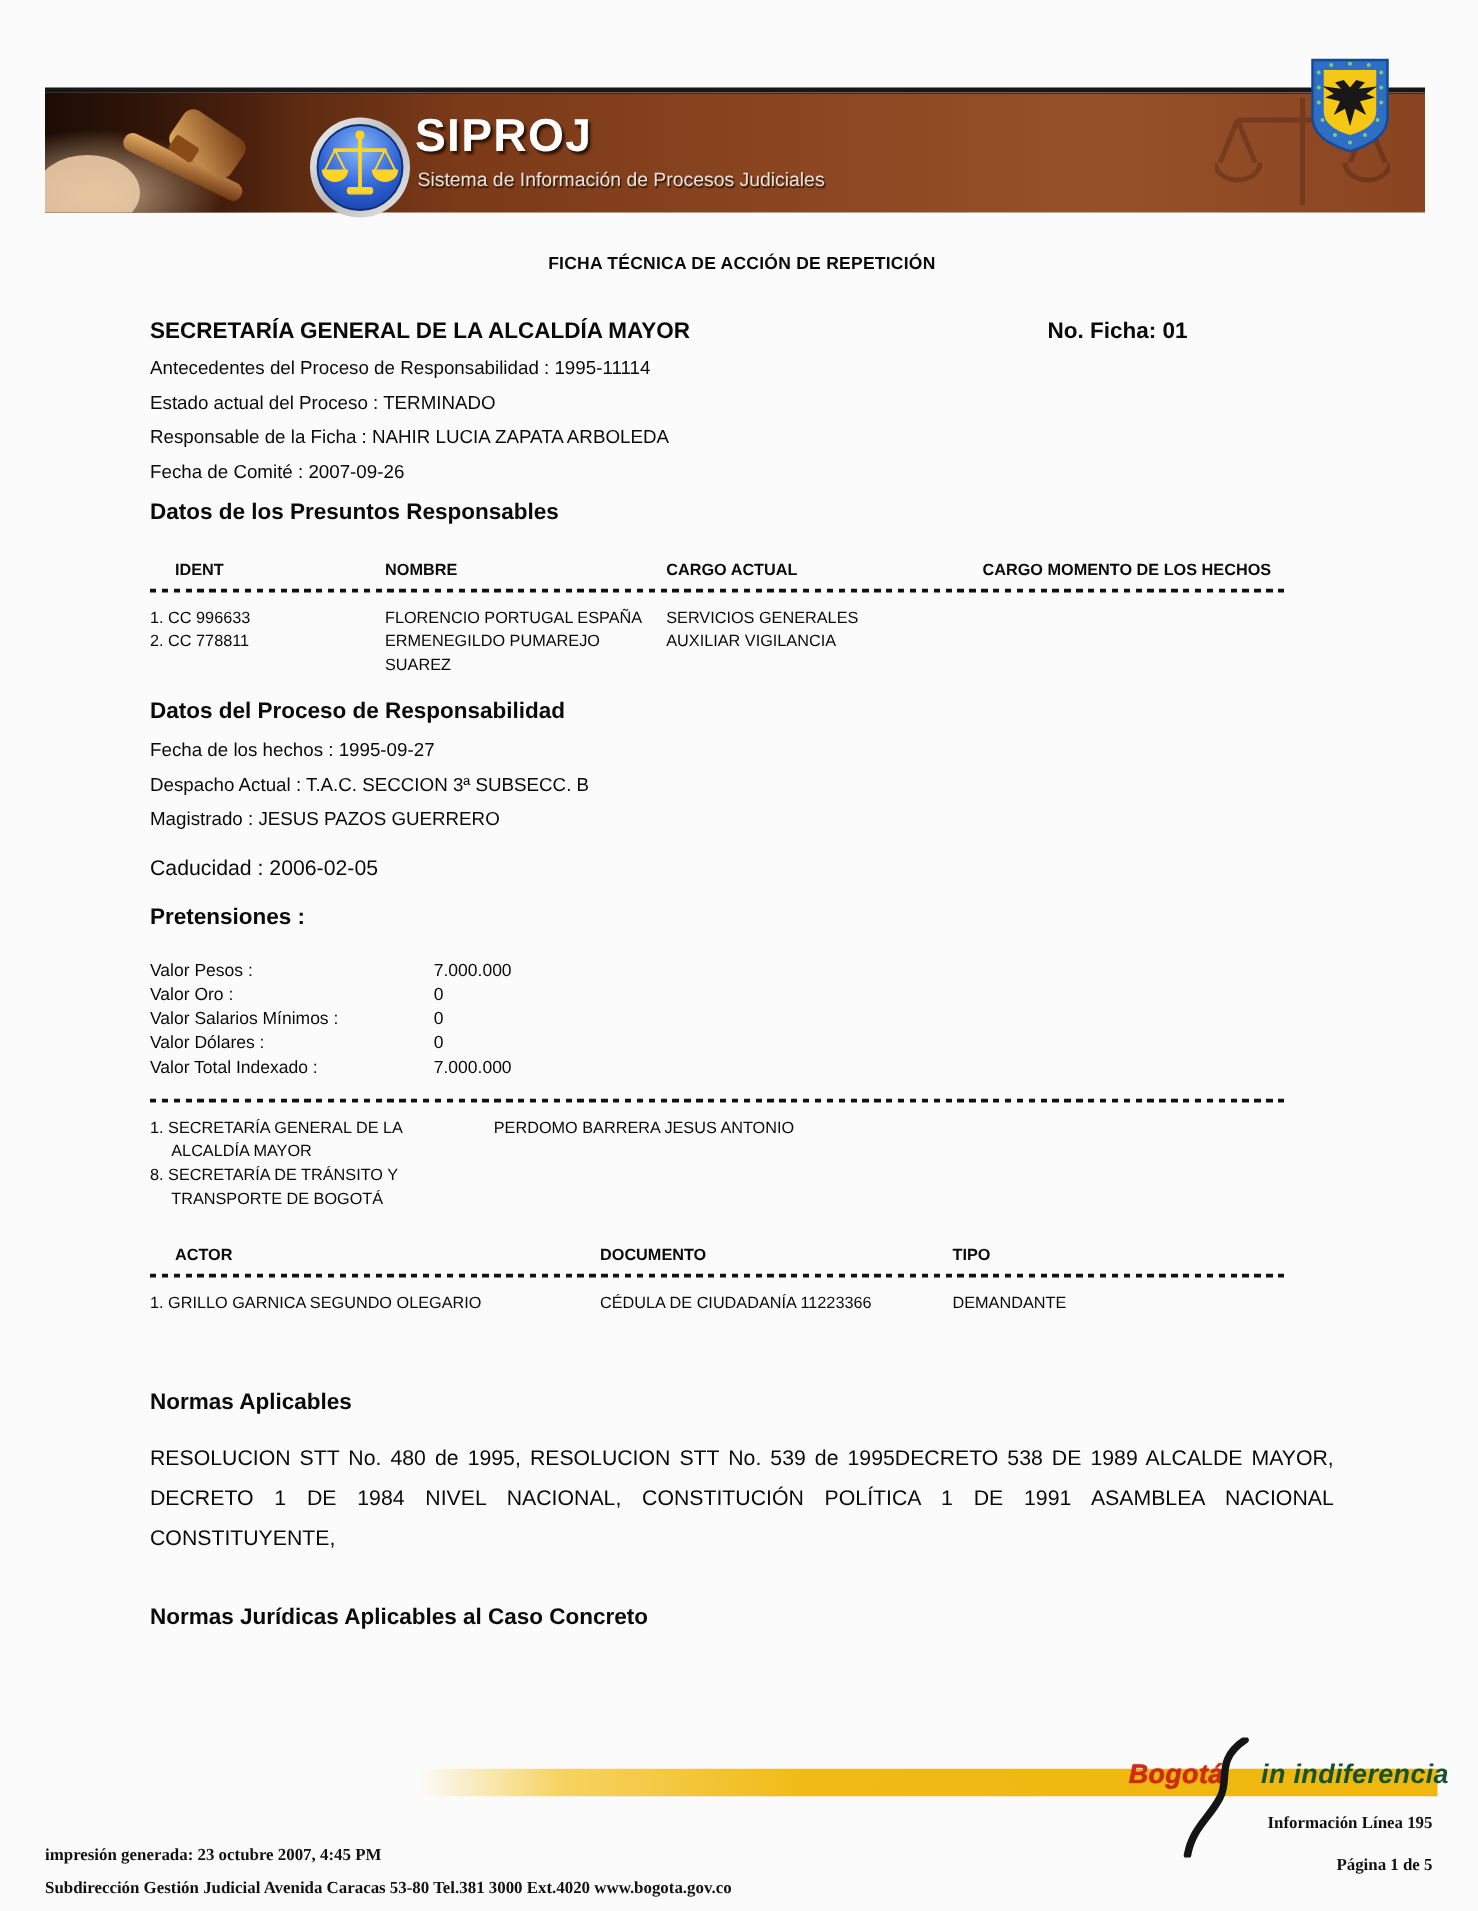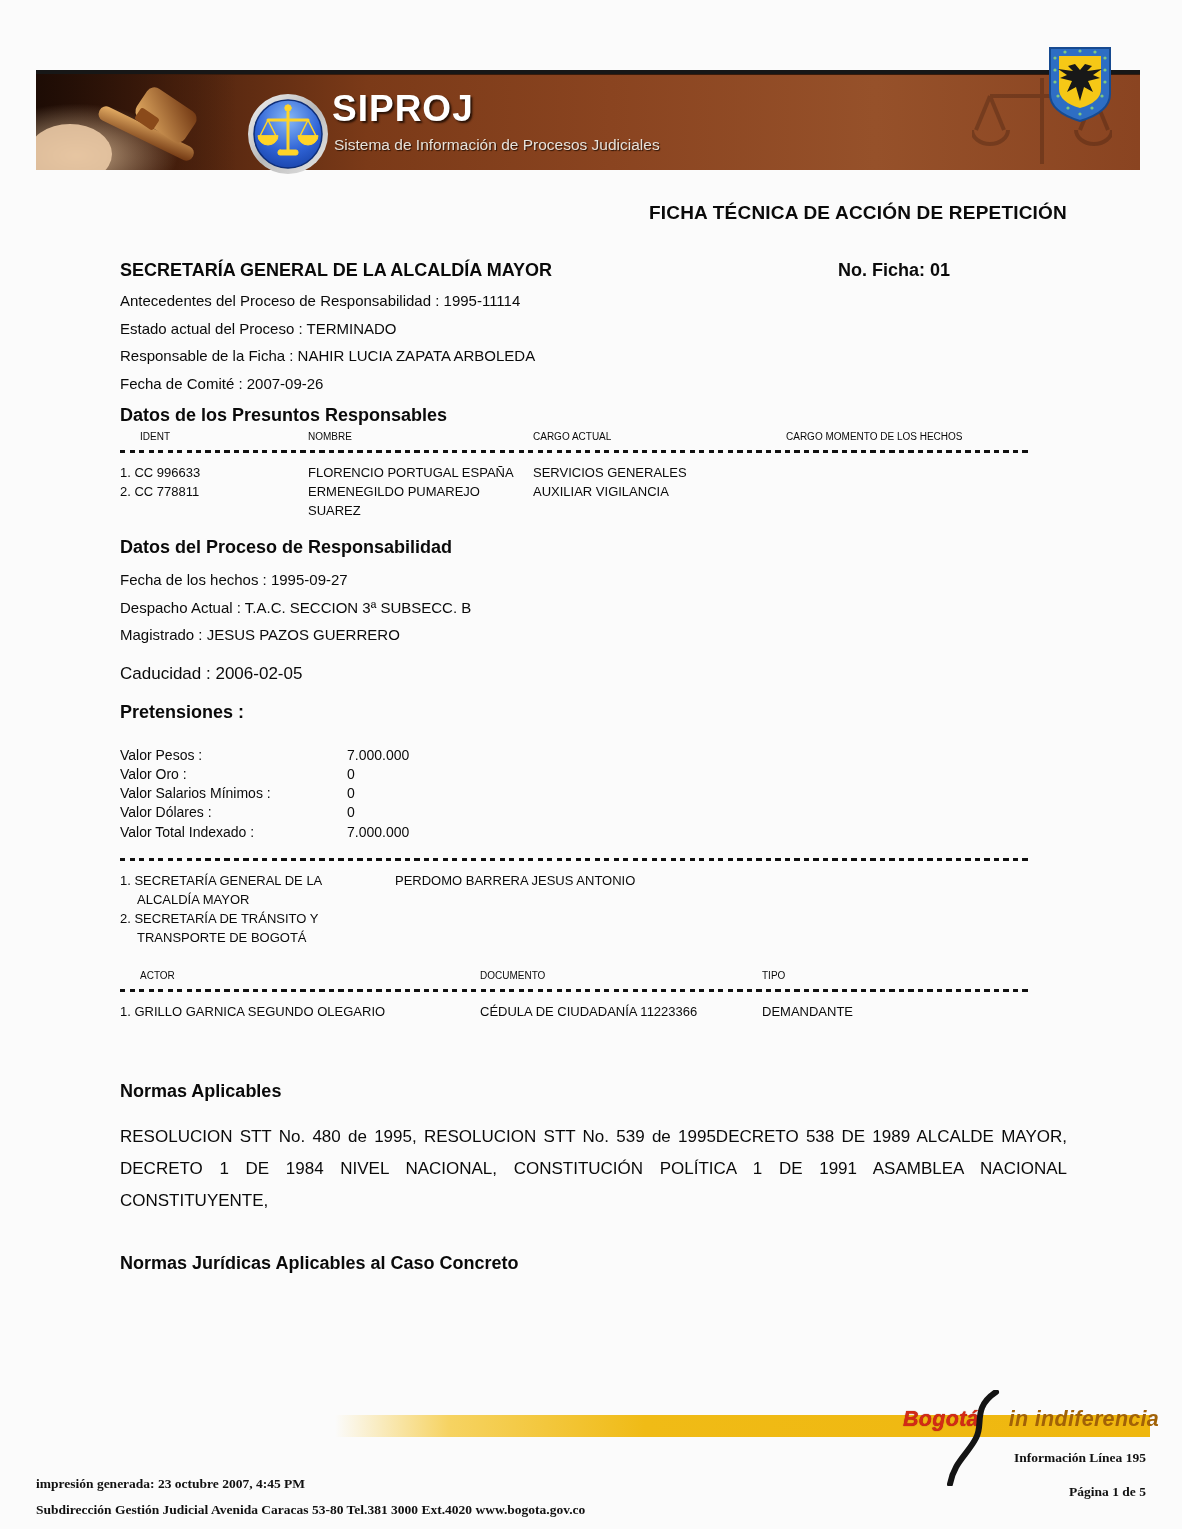--- a/index.html
+++ b/index.html
@@ -29,29 +29,29 @@
   }
   .banner-sub {
     position:absolute; left:298px; top:62px; font-size:15.5px; color:#e8e2da;
     text-shadow:1px 1px 1px #2a1206;
   }
   .banner-faint-scales { position:absolute; right:28px; top:4px; opacity:.28; }
   .coat { position:absolute; left:1048px; top:46px; }
 
   
   .content { position:absolute; left:120px; top:170px; width:947px; }
-  .doc-title { margin-top:32px; text-align:right; font-size:19px; font-weight:bold; letter-spacing:.2px; }
+  .doc-title { margin-top:32px; text-align:center; font-size:14px; font-weight:bold; letter-spacing:.2px; }
   .entity-row { margin-top:36px; width:830px; display:flex; justify-content:space-between; }
   .entity-name, .ficha-no { font-size:18px; font-weight:bold; }
   .hlines { margin-top:6px; }
   .hline { font-size:15px; line-height:27.5px; }
 
   .sec-h { font-size:18px; font-weight:bold; }
   .h-resp { margin-top:8px; }
-  .thead { display:flex; font-size:10px; font-weight:normal; margin-top:5px; }
+  .thead { display:flex; font-size:13px; font-weight:bold; margin-top:28px; }
   .rule {
     margin-top:8px; width:910px; height:3px;
     background:repeating-linear-gradient(90deg,#111 0,#111 5px,transparent 5px,transparent 9.5px);
   }
   .trow { display:flex; font-size:13px; line-height:19px; }
   .tbody { margin-top:10px; }
   
   .t1c1 { width:188px; } .t1c2 { width:225px; padding-right:12px; } .t1c3 { width:253px; } .t1c4 { flex:1; }
   .t1h1 { width:188px; padding-left:20px; }
   
@@ -79,21 +79,21 @@
 
   
   .foot-bar {
     position:absolute; left:335px; top:1415px; width:815px; height:22px;
     background:linear-gradient(90deg, rgba(247,222,130,0) 0%, #f6d362 14%, #f0bb16 38%, #efb70e 100%);
   }
   .slogan { position:absolute; top:1407px; left:903px; display:flex; align-items:baseline;
             font-weight:bold; font-style:italic; font-size:21.5px; letter-spacing:.3px; }
   .slogan-bogota { color:#d32a16; text-shadow:0 0 1px #8a1406; }
   .slogan-gap { width:30px; }
-  .slogan-rest { color:#a16207; }
+  .slogan-rest { color:#14532d; }
   .swoosh { position:absolute; left:946px; top:1390px; }
 
   .foot-text { position:absolute; font-family:"Liberation Serif","DejaVu Serif",serif;
                font-weight:bold; font-size:13.5px; color:#111; }
   .ft-addr  { left:36px;  top:1502px; }
   .ft-info  { right:36px; top:1450px; text-align:right; }
   .ft-print { left:36px;  top:1476px; }
   .ft-page  { right:36px; top:1484px; text-align:right; }
 </style>
 </head>
@@ -259,21 +259,21 @@
     </div>
 
     <div class="t-entidades">
       <div class="rule"></div>
       <div class="tbody">
         <div class="trow">
           <span class="t2c1 hang">1. SECRETARÍA GENERAL DE LA ALCALDÍA MAYOR</span>
           <span class="t2c2">PERDOMO BARRERA JESUS ANTONIO</span>
         </div>
         <div class="trow">
-          <span class="t2c1 hang">2. SECRETARÍA DE TRÁNSITO Y TRANSPORTE DE BOGOTÁ</span>
+          <span class="t2c1 hang">8. SECRETARÍA DE TRÁNSITO Y TRANSPORTE DE BOGOTÁ</span>
           <span class="t2c2"></span>
         </div>
       </div>
     </div>
 
     <div class="t-actores">
       <div class="thead">
         <span class="t3h1">ACTOR</span>
         <span class="t3c2">DOCUMENTO</span>
         <span class="t3c3">TIPO</span>

